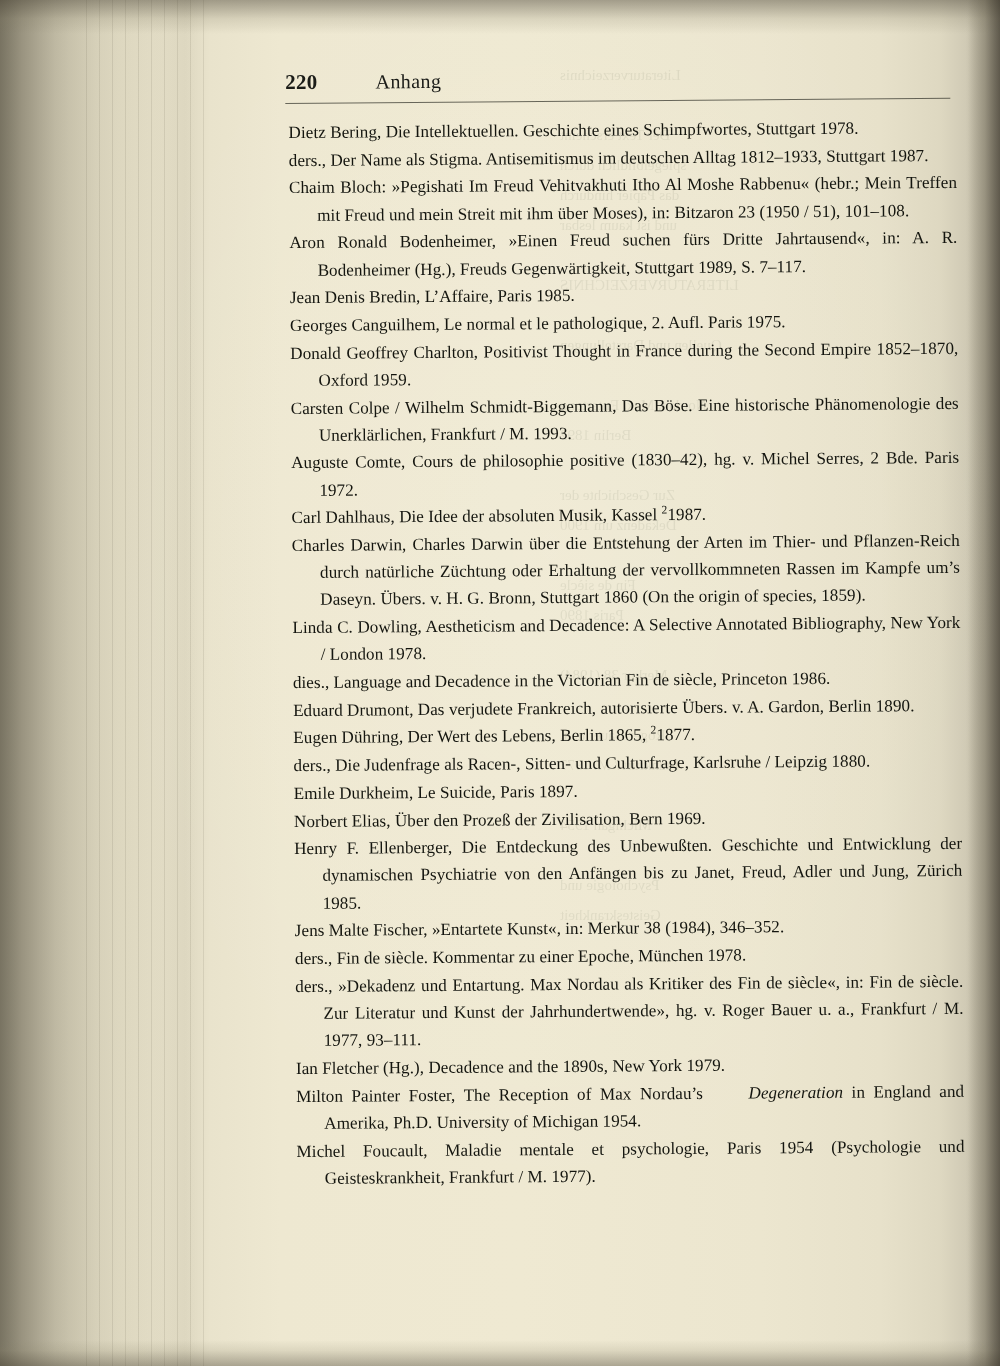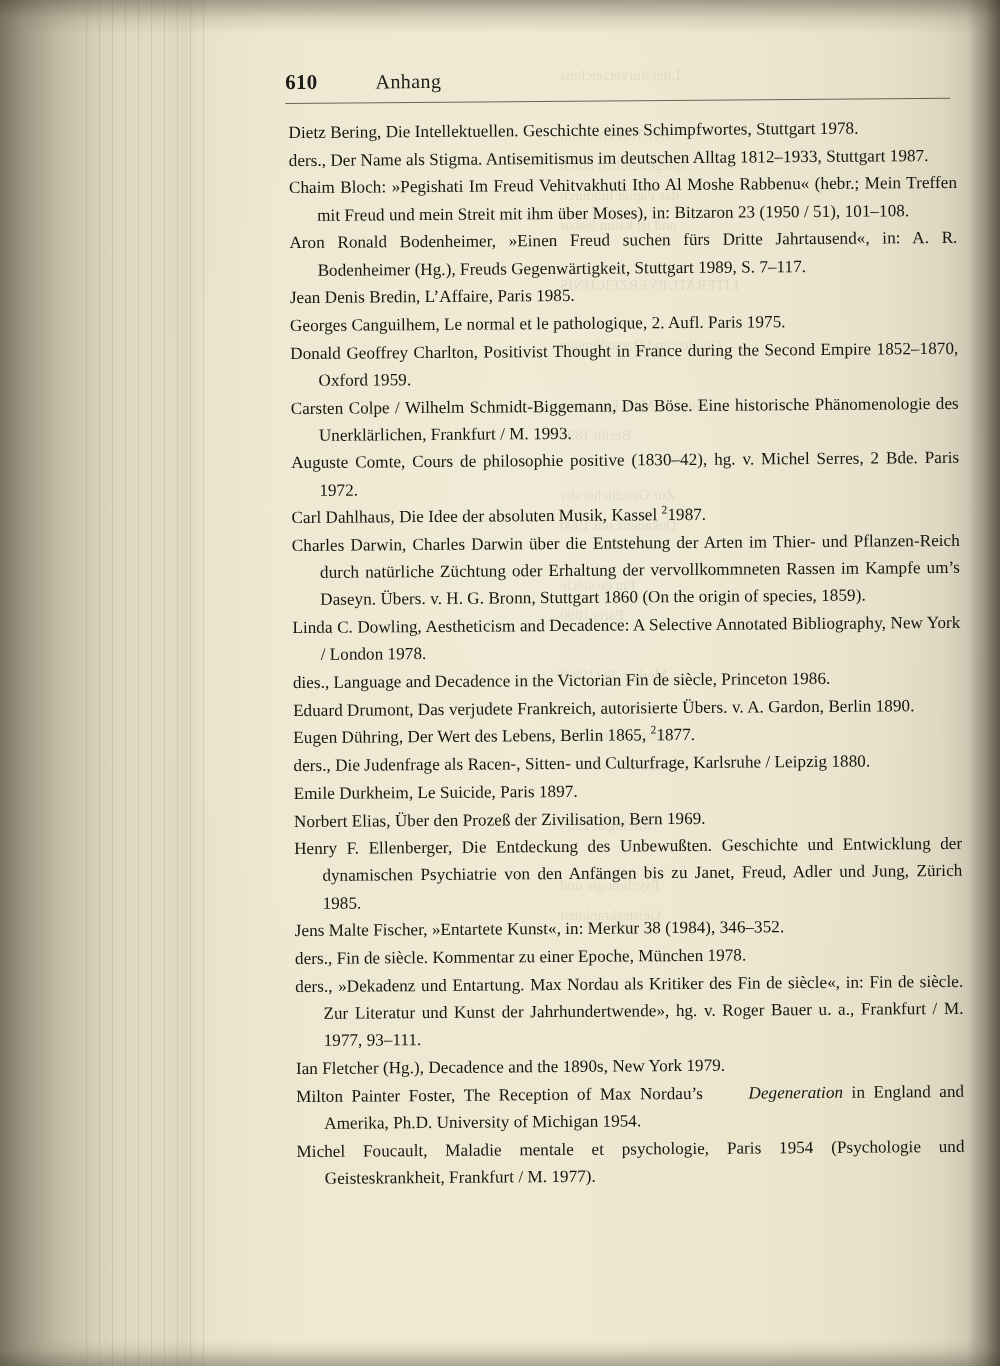--- a/index.html
+++ b/index.html
@@ -198,21 +198,21 @@
 Roger Bauer u. a.
 Frankfurt / M. 1977
 
 Michigan 1954
 
 Psychologie und
 Geisteskrankheit</div>
 
   <div class="tilt">
     <div class="running-head">
-      <span class="folio">610</span>
+      <span class="folio">220</span>
       <span class="head-title">Anhang</span>
     </div>
     <div class="rule"></div>
 
     <div class="body">
       <p class="entry">Dietz Bering, Die Intellektuellen. Geschichte eines Schimpfwortes, Stuttgart 1978.</p>
       <p class="entry">ders., Der Name als Stigma. Antisemitismus im deutschen Alltag 1812–1933, Stuttgart 1987.</p>
       <p class="entry">Chaim Bloch: »Pegishati Im Freud Vehitvakhuti Itho Al Moshe Rabbenu« (hebr.; Mein Treffen mit Freud und mein Streit mit ihm über Moses), in: Bitzaron 23 (1950 / 51), 101–108.</p>
       <p class="entry">Aron Ronald Bodenheimer, »Einen Freud suchen fürs Dritte Jahrtausend«, in: A. R. Bodenheimer (Hg.), Freuds Gegenwärtigkeit, Stuttgart 1989, S. 7–117.</p>
       <p class="entry">Jean Denis Bredin, L’Affaire, Paris 1985.</p>

